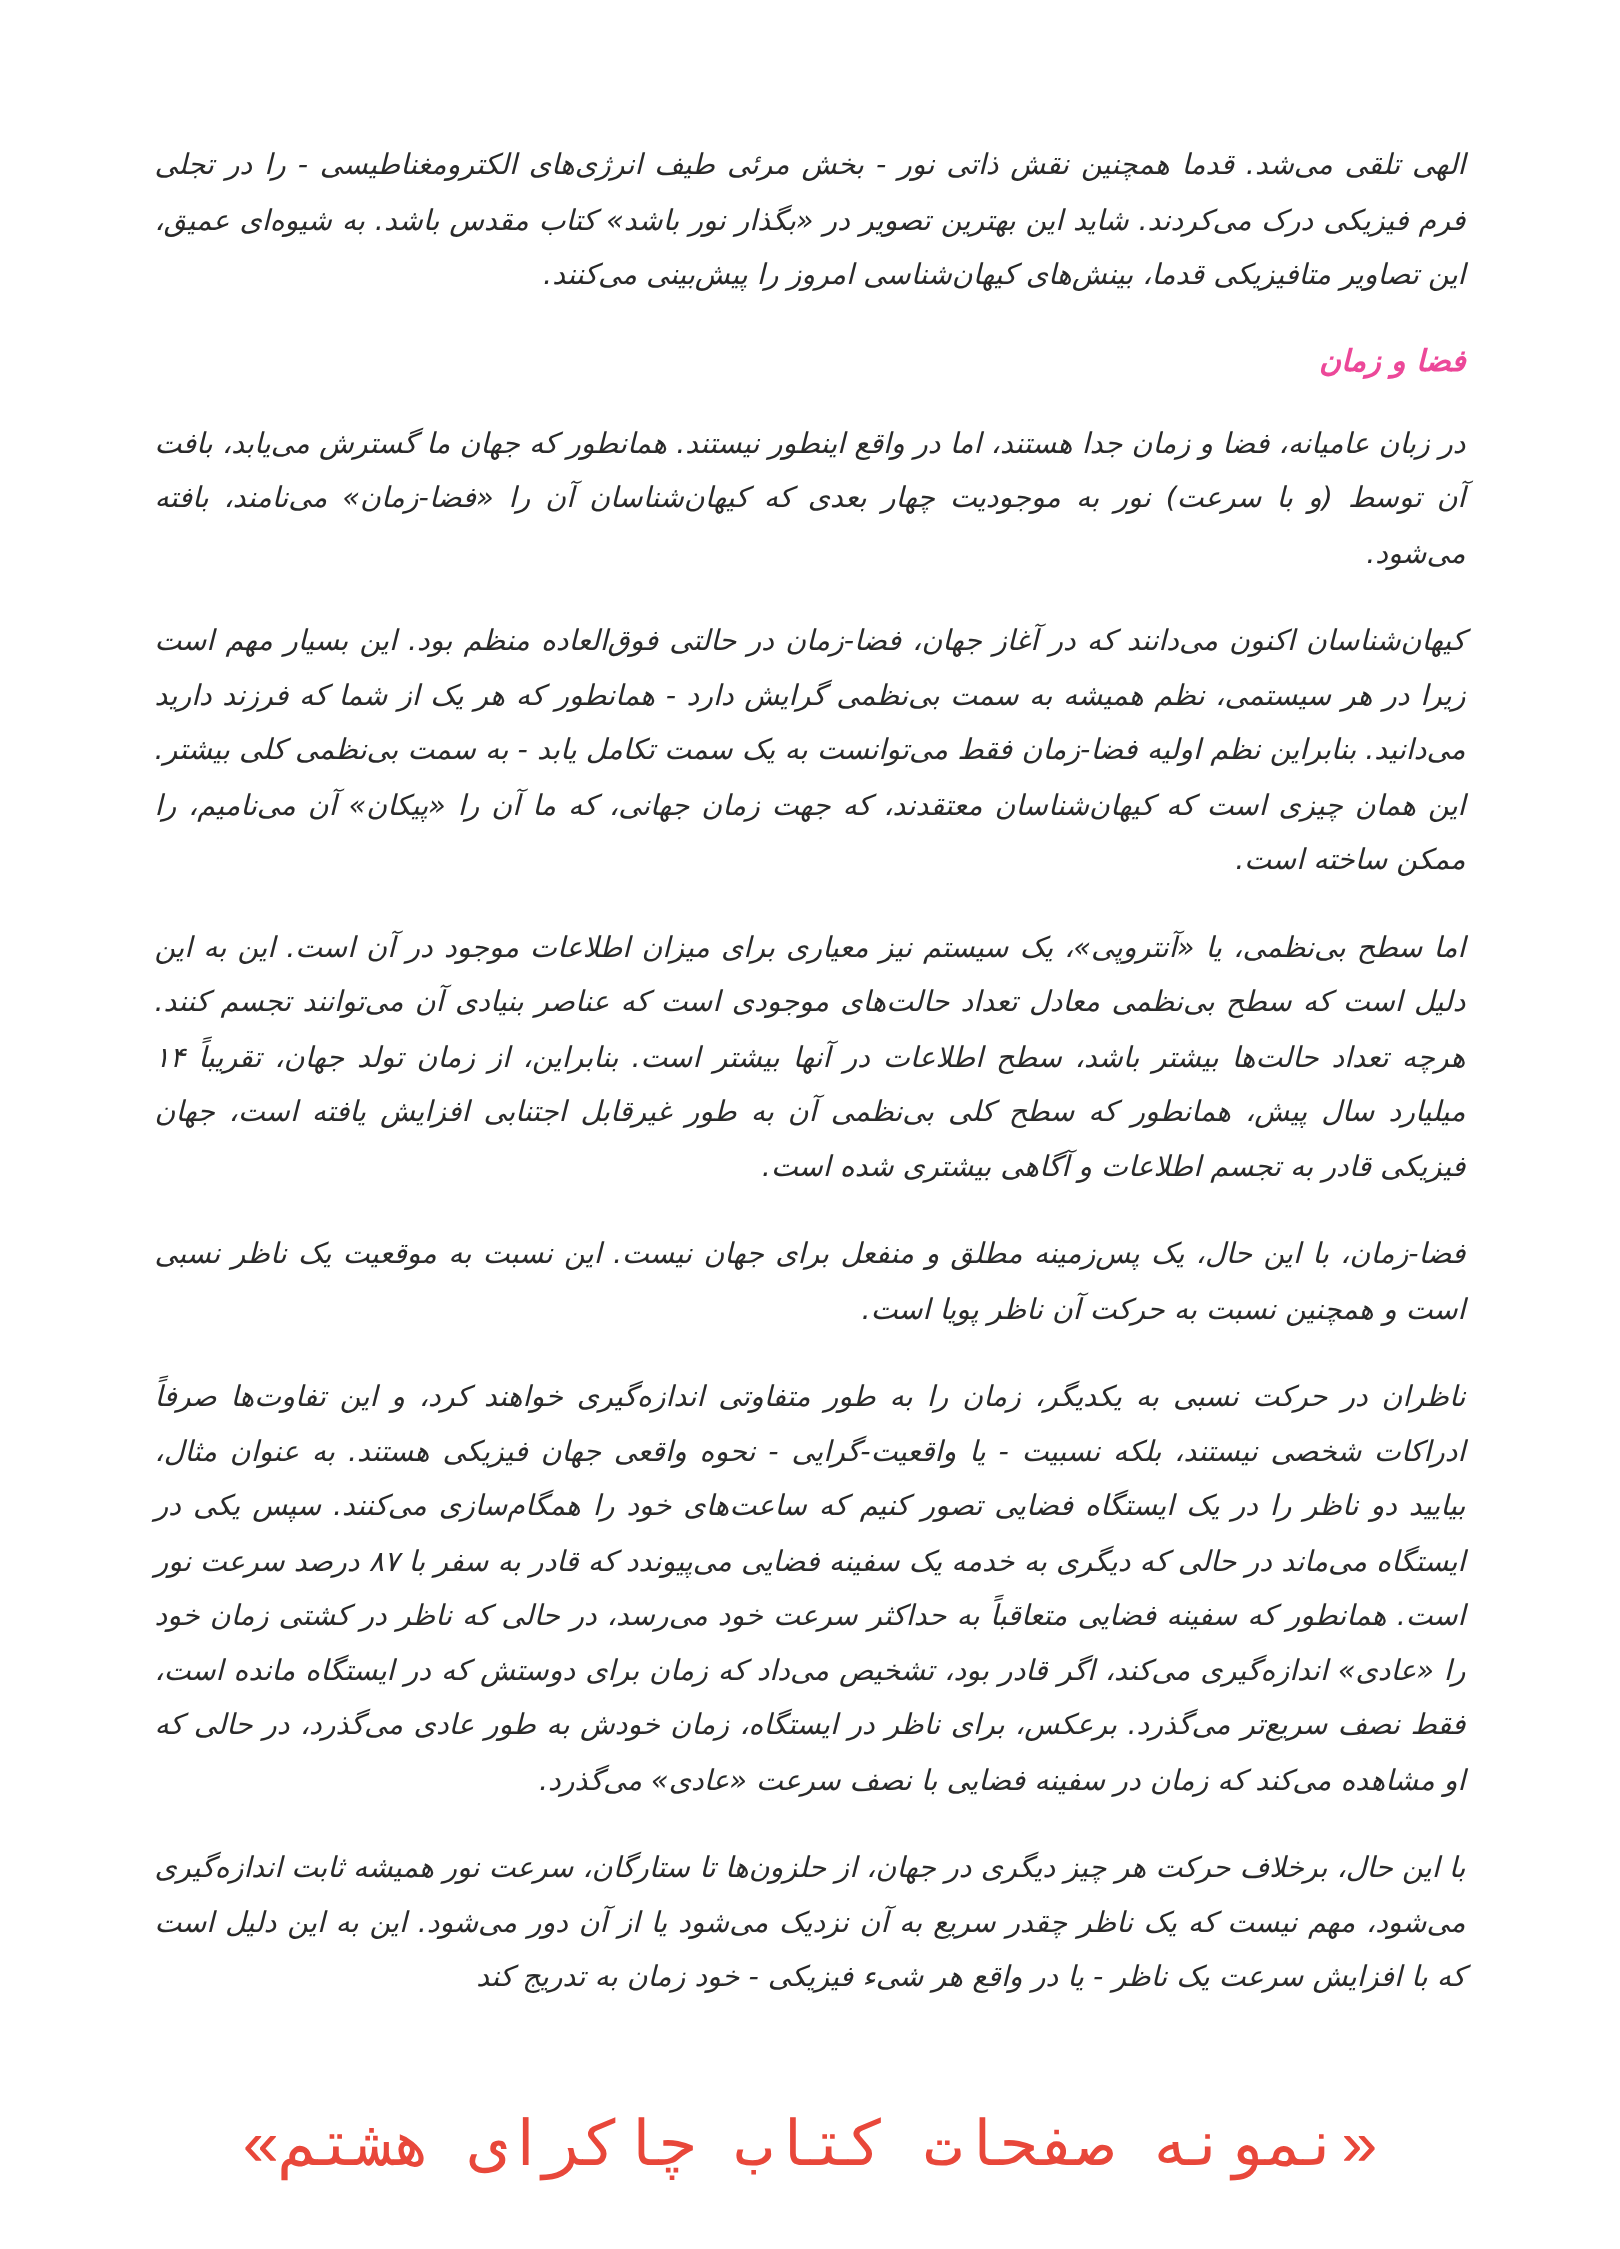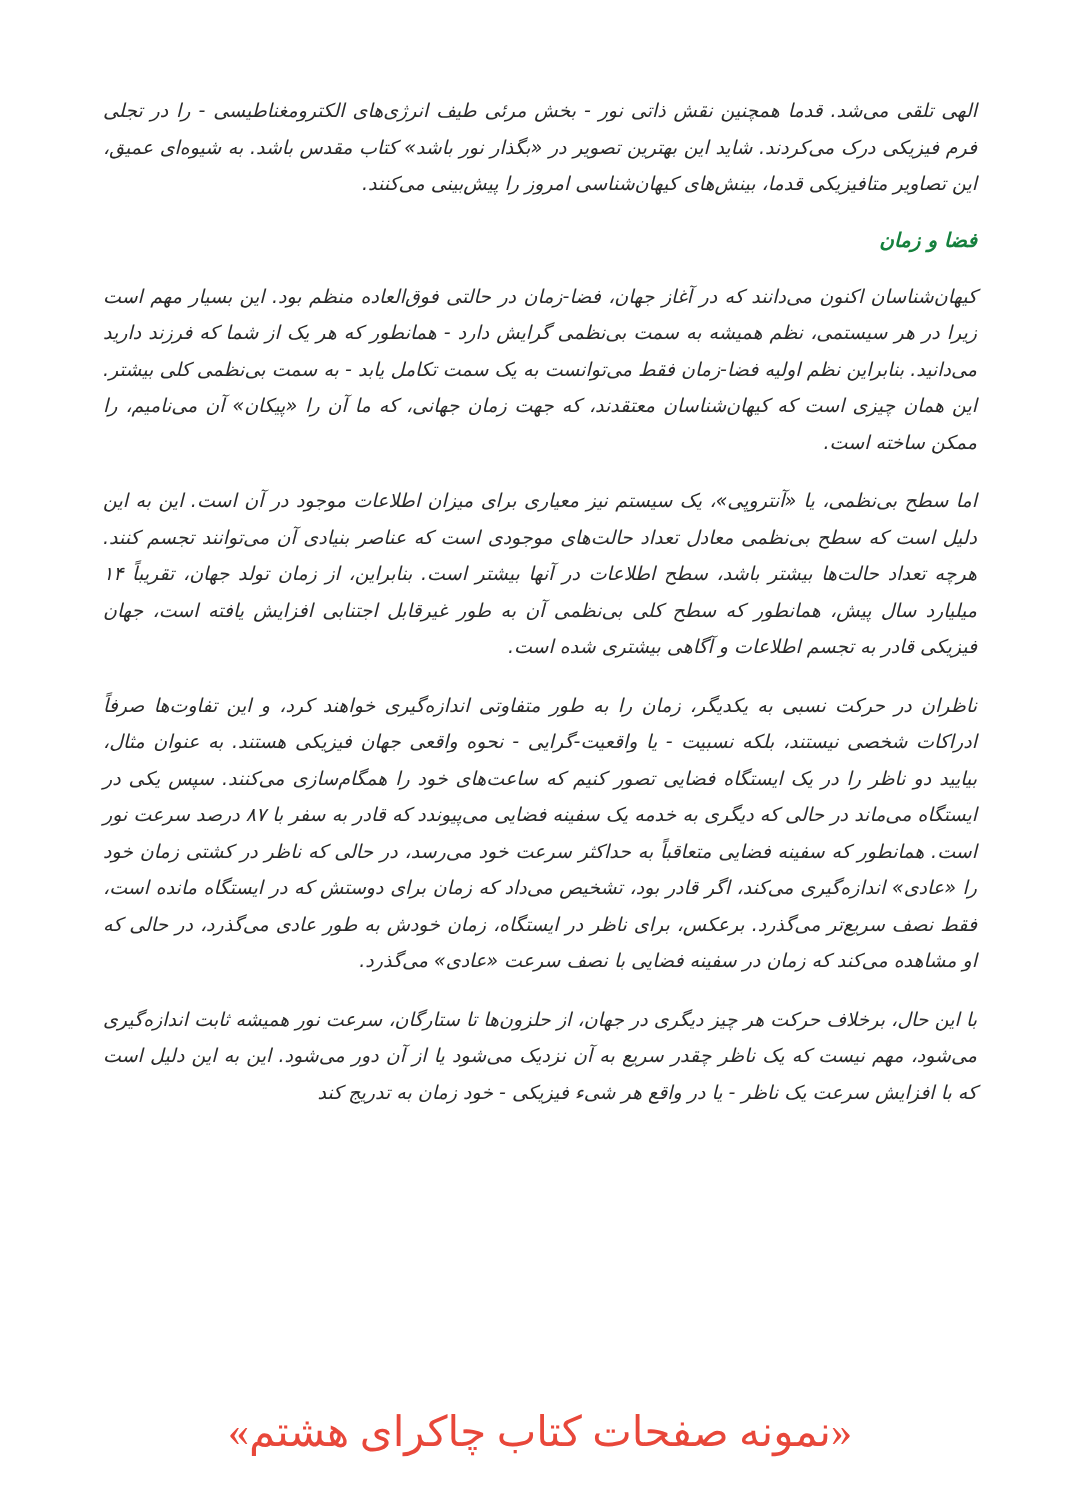--- a/index.html
+++ b/index.html
@@ -26,42 +26,44 @@
     }
     .para {
       font-size: 19px;
       line-height: 36.5px;
       margin: 0 0 22px 0;
       text-align-last: right;
     }
     .heading {
       font-size: 20px;
       font-weight: bold;
-      color: #15803d;
+      color: #ec4899;
       margin: 24px 0 24px 0;
       line-height: 28px;
     }
     .footer-banner {
       position: absolute;
       left: 0;
       right: 0;
       top: 1402px;
       text-align: center;
       direction: rtl;
       font-size: 42px;
       color: #e8473a;
-      font-family: Liberation Serif, serif;
+      font-family: Liberation Mono, monospace;
       line-height: 60px;
     }
   </style>
 </head>
 <body>
 
 <div class="page">
   <p class="para">الهی تلقی می‌شد. قدما همچنین نقش ذاتی نور - بخش مرئی طیف انرژی‌های الکترومغناطیسی - را در تجلی فرم فیزیکی درک می‌کردند. شاید این بهترین تصویر در «بگذار نور باشد» کتاب مقدس باشد. به شیوه‌ای عمیق، این تصاویر متافیزیکی قدما، بینش‌های کیهان‌شناسی امروز را پیش‌بینی می‌کنند.</p>
   <h2 class="heading">فضا و زمان</h2>
+  <p class="para">در زبان عامیانه، فضا و زمان جدا هستند، اما در واقع اینطور نیستند. همانطور که جهان ما گسترش می‌یابد، بافت آن توسط (و با سرعت) نور به موجودیت چهار بعدی که کیهان‌شناسان آن را «فضا-زمان» می‌نامند، بافته می‌شود.</p>
   <p class="para">کیهان‌شناسان اکنون می‌دانند که در آغاز جهان، فضا-زمان در حالتی فوق‌العاده منظم بود. این بسیار مهم است زیرا در هر سیستمی، نظم همیشه به سمت بی‌نظمی گرایش دارد - همانطور که هر یک از شما که فرزند دارید می‌دانید. بنابراین نظم اولیه فضا-زمان فقط می‌توانست به یک سمت تکامل یابد - به سمت بی‌نظمی کلی بیشتر. این همان چیزی است که کیهان‌شناسان معتقدند، که جهت زمان جهانی، که ما آن را «پیکان» آن می‌نامیم، را ممکن ساخته است.</p>
   <p class="para">اما سطح بی‌نظمی، یا «آنتروپی»، یک سیستم نیز معیاری برای میزان اطلاعات موجود در آن است. این به این دلیل است که سطح بی‌نظمی معادل تعداد حالت‌های موجودی است که عناصر بنیادی آن می‌توانند تجسم کنند. هرچه تعداد حالت‌ها بیشتر باشد، سطح اطلاعات در آنها بیشتر است. بنابراین، از زمان تولد جهان، تقریباً ۱۴ میلیارد سال پیش، همانطور که سطح کلی بی‌نظمی آن به طور غیرقابل اجتنابی افزایش یافته است، جهان فیزیکی قادر به تجسم اطلاعات و آگاهی بیشتری شده است.</p>
+  <p class="para">فضا-زمان، با این حال، یک پس‌زمینه مطلق و منفعل برای جهان نیست. این نسبت به موقعیت یک ناظر نسبی است و همچنین نسبت به حرکت آن ناظر پویا است.</p>
   <p class="para">ناظران در حرکت نسبی به یکدیگر، زمان را به طور متفاوتی اندازه‌گیری خواهند کرد، و این تفاوت‌ها صرفاً ادراکات شخصی نیستند، بلکه نسبیت - یا واقعیت-گرایی - نحوه واقعی جهان فیزیکی هستند. به عنوان مثال، بیایید دو ناظر را در یک ایستگاه فضایی تصور کنیم که ساعت‌های خود را همگام‌سازی می‌کنند. سپس یکی در ایستگاه می‌ماند در حالی که دیگری به خدمه یک سفینه فضایی می‌پیوندد که قادر به سفر با ۸۷ درصد سرعت نور است. همانطور که سفینه فضایی متعاقباً به حداکثر سرعت خود می‌رسد، در حالی که ناظر در کشتی زمان خود را «عادی» اندازه‌گیری می‌کند، اگر قادر بود، تشخیص می‌داد که زمان برای دوستش که در ایستگاه مانده است، فقط نصف سریع‌تر می‌گذرد. برعکس، برای ناظر در ایستگاه، زمان خودش به طور عادی می‌گذرد، در حالی که او مشاهده می‌کند که زمان در سفینه فضایی با نصف سرعت «عادی» می‌گذرد.</p>
   <p class="para">با این حال، برخلاف حرکت هر چیز دیگری در جهان، از حلزون‌ها تا ستارگان، سرعت نور همیشه ثابت اندازه‌گیری می‌شود، مهم نیست که یک ناظر چقدر سریع به آن نزدیک می‌شود یا از آن دور می‌شود. این به این دلیل است که با افزایش سرعت یک ناظر - یا در واقع هر شیء فیزیکی - خود زمان به تدریج کند</p>
 </div>
 
 <div class="footer-banner">«نمونه صفحات کتاب چاکرای هشتم»</div>
 
 </body></html>

